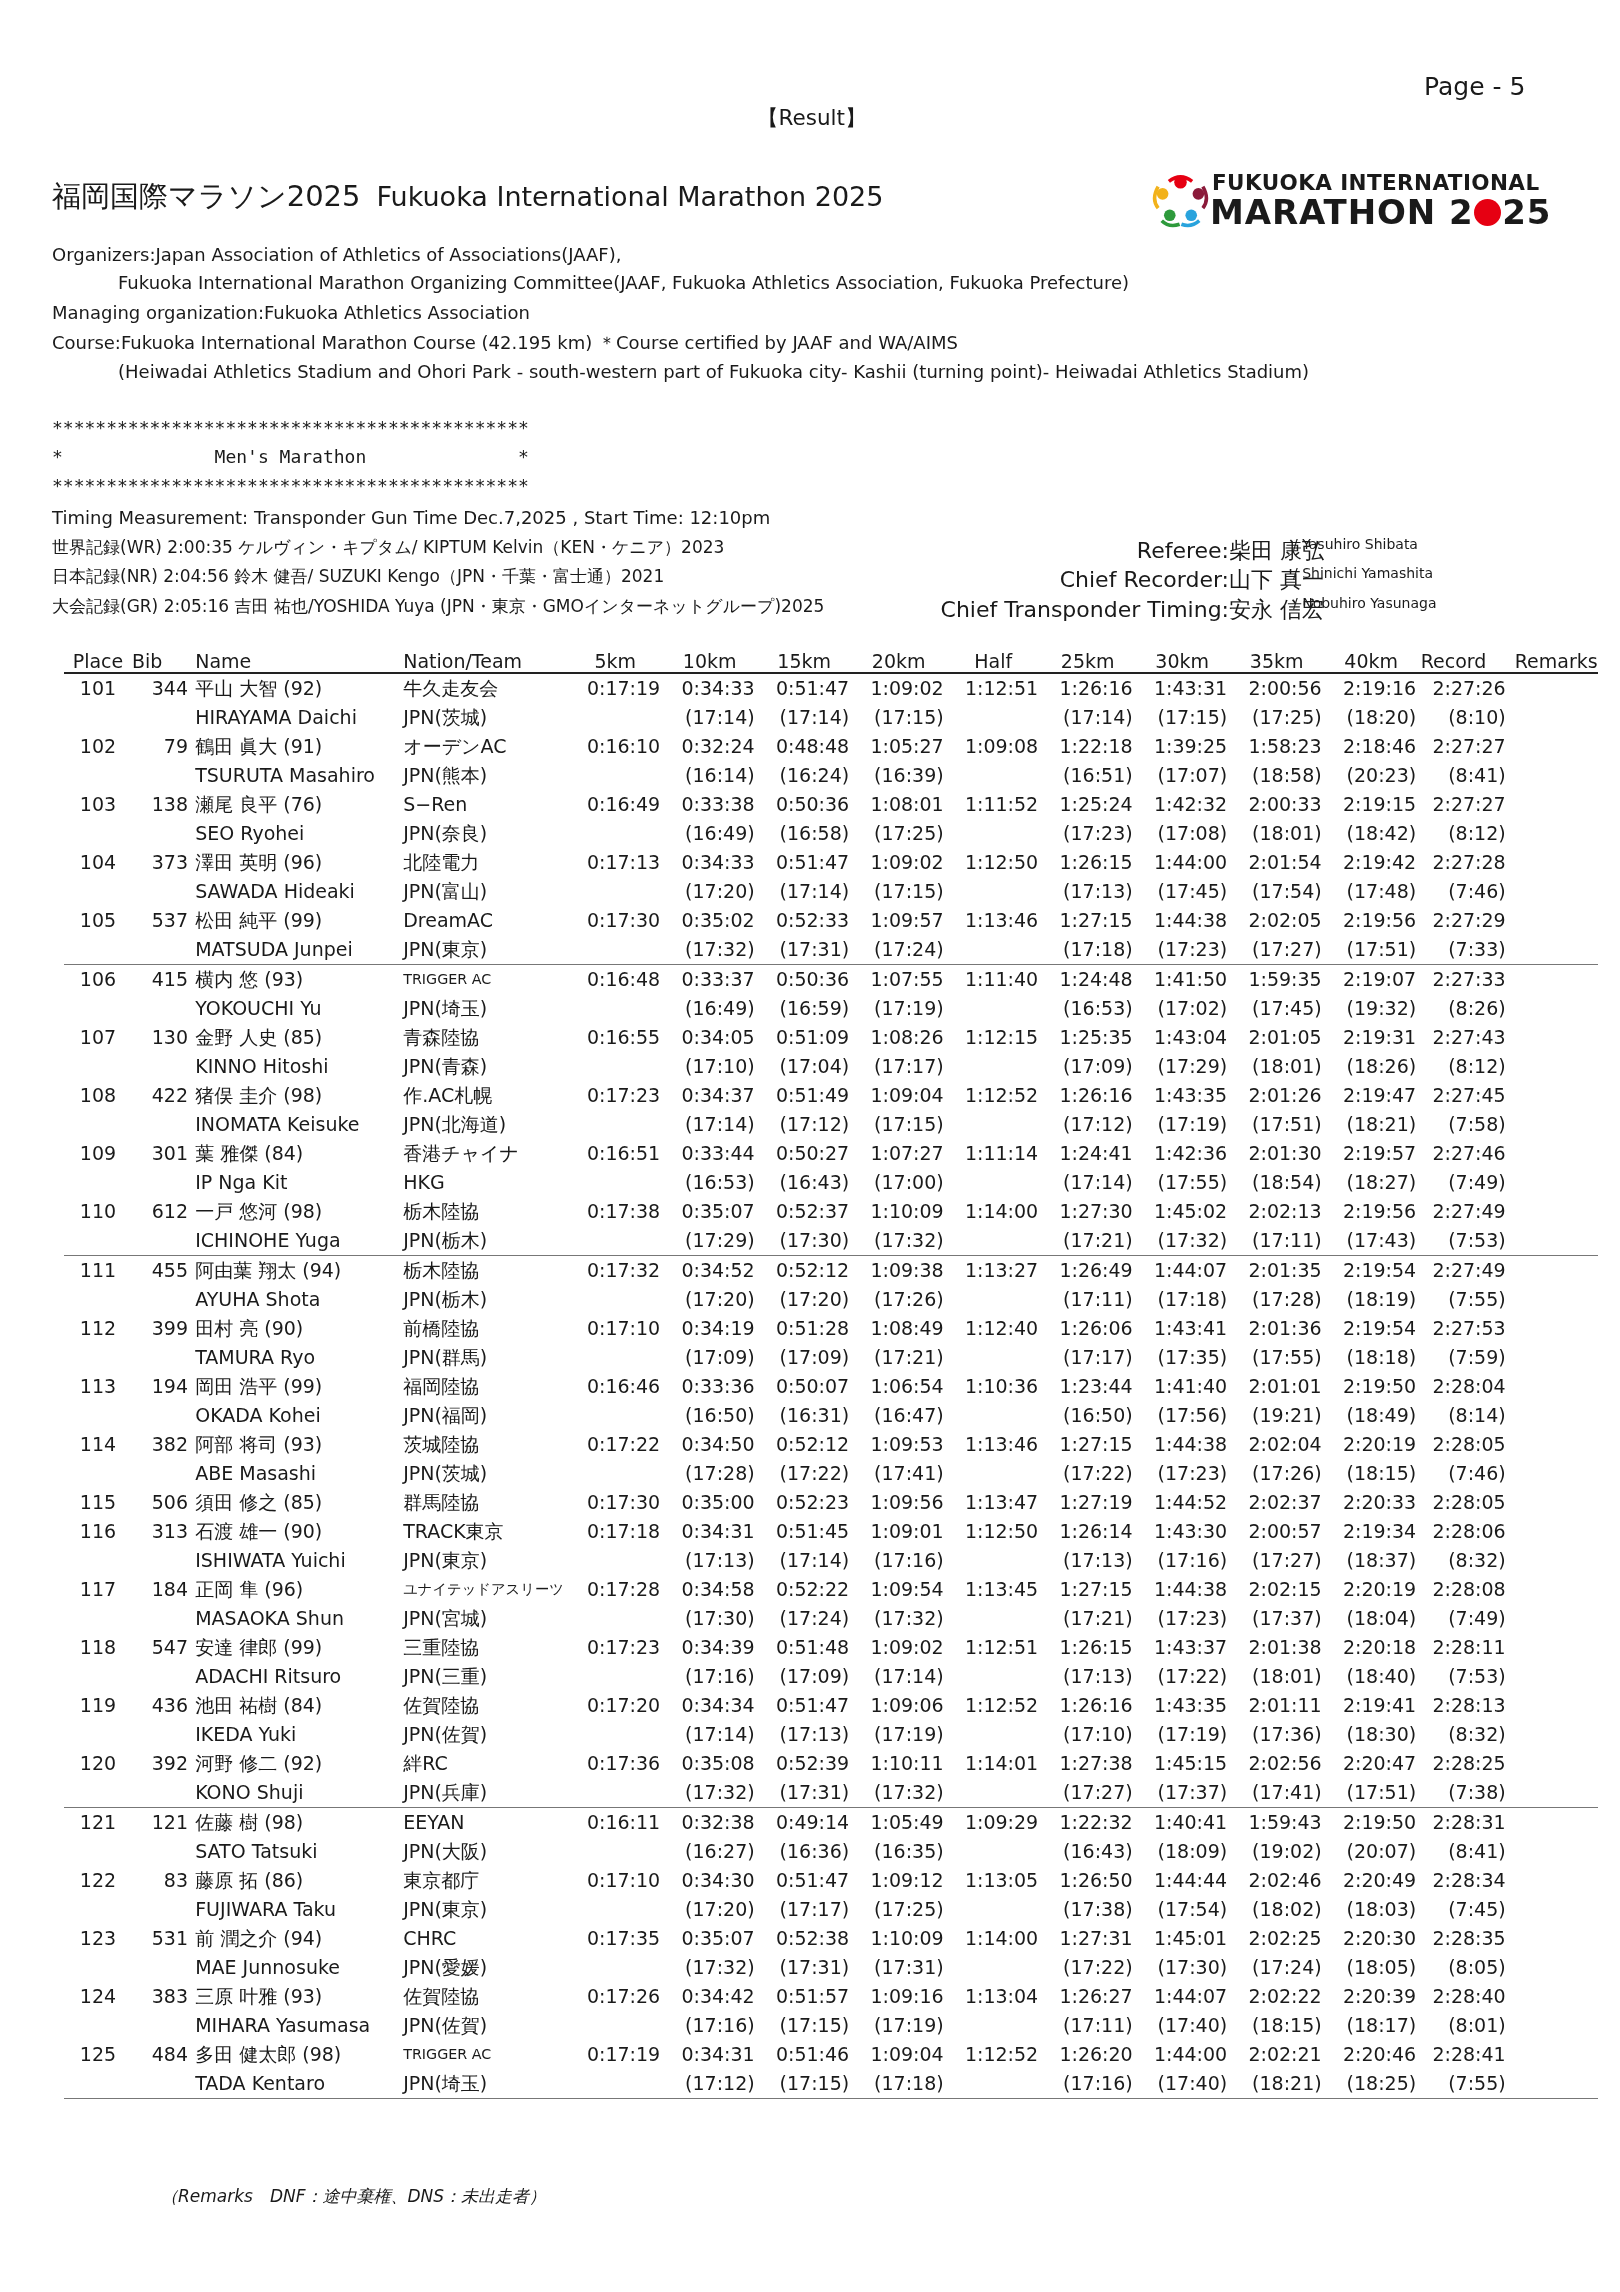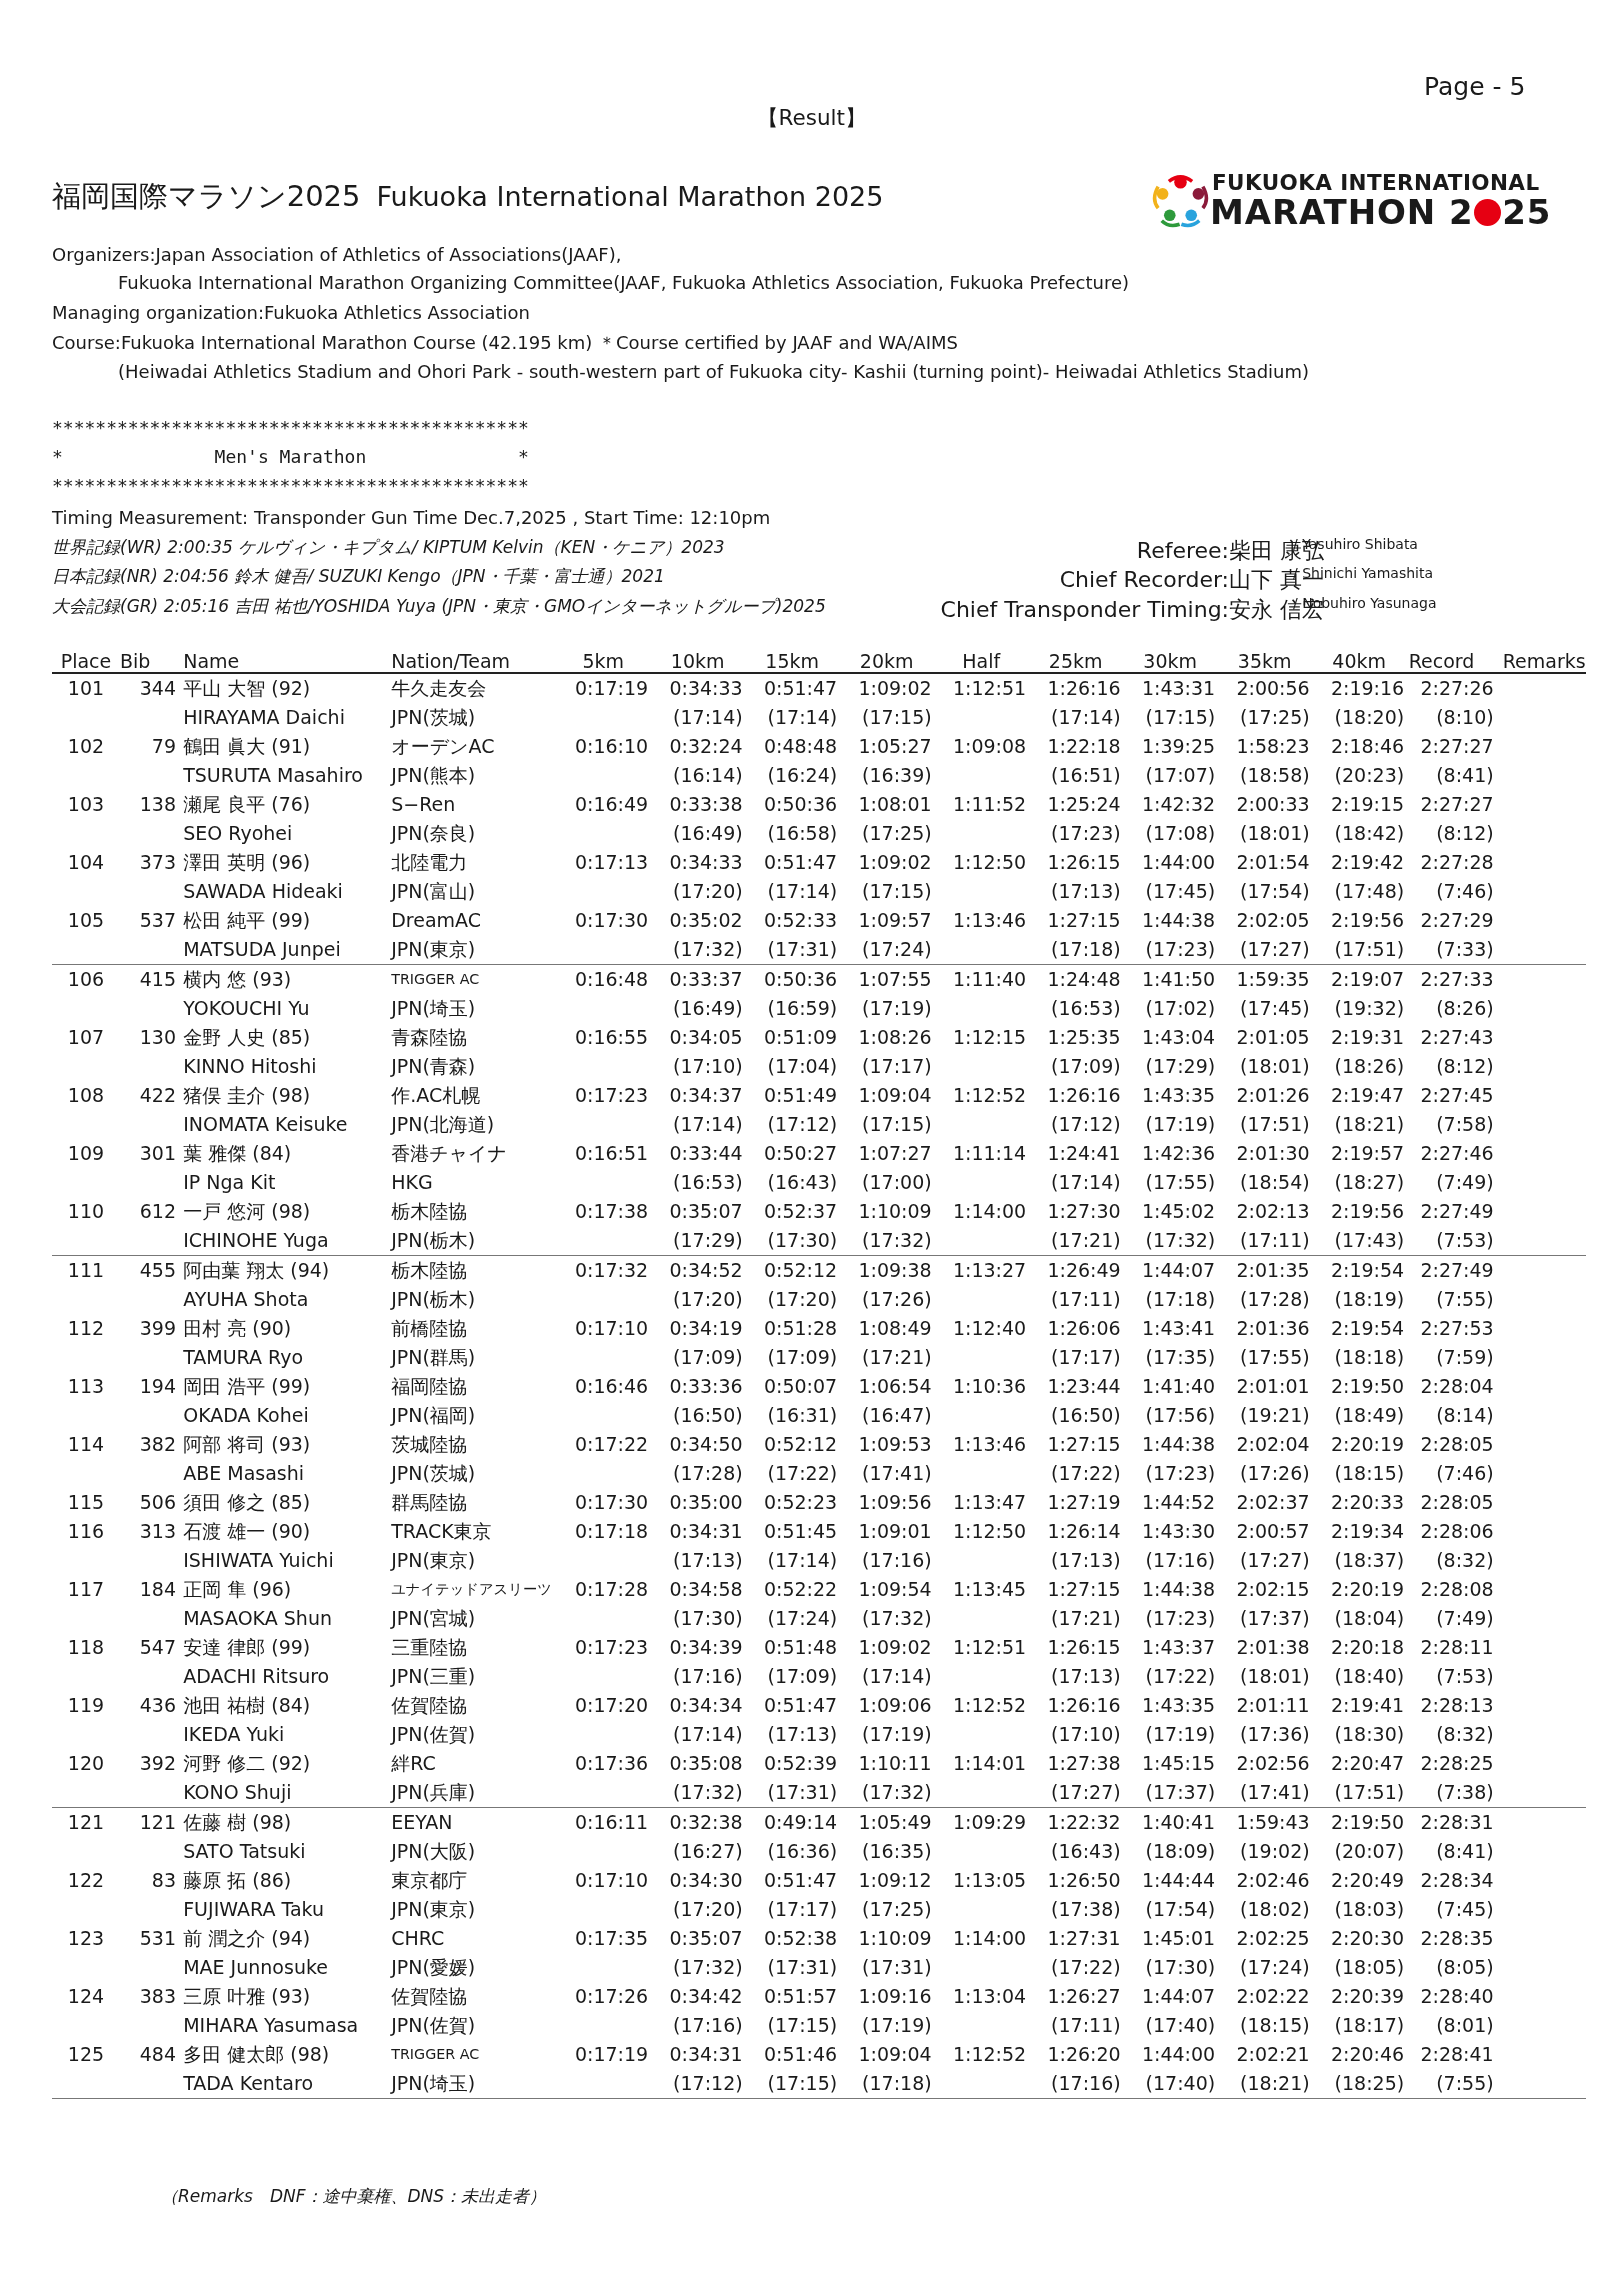--- a/index.html
+++ b/index.html
@@ -11,24 +11,24 @@
   #title { left: 52px; top: 177px; font-size: 29px; }
   #title .en { margin-left: 16px; font-size: 27px; }
   #logo { left: 1151px; top: 170px; width: 421px; height: 63px; }
   #logo .mark { position: absolute; left: 0; top: 3.6px; width: 59px; height: 54px; }
   #logo .t1 { position: absolute; left: 61px; top: 0; font-size: 21.5px; font-weight: bold; letter-spacing: 0.4px; }
   #logo .t2 { position: absolute; left: 59px; top: 21.5px; font-size: 34px; font-weight: bold; letter-spacing: 0.9px; }
   #logo .dot { display:inline-block; width: 27px; height: 27px; border-radius: 50%; background: #e60012; vertical-align: -2.7px; margin: 0 0.9px; }
   .info { left: 52px; font-size: 18px; }
   .info.indent { left: 118px; }
   .mono { font-family: "DejaVu Sans Mono", "Liberation Mono", monospace; font-size: 18px; left: 52px; }
-  .rec { left: 52px; font-size: 17px; font-style: italic; }
+  .rec { left: 52px; font-size: 17px; }
   .official { font-size: 22px; text-align: right; }
   .official-name { font-size: 14px; left: 1334px; }
-  table#results { position: absolute; left: 52px; top: 649px; border-collapse: collapse; font-size: 19px; }
+  table#results { position: absolute; left: 64px; top: 649px; border-collapse: collapse; font-size: 19px; }
   #results th { font-weight: normal; padding: 0; height: 23px; border-bottom: 2.7px solid #222; text-align: left; }
   #results td { padding: 0; height: 29px; line-height: 29px; white-space: nowrap; }
   #results tr.grp-end td { border-bottom: 1.8px solid #777; }
   .c-place { width: 68px; text-align: center !important; }
   .c-bib { width: 56px; text-align: right; padding-right: 3.6px !important; }
   .c-name { width: 208px; padding-left: 3.6px !important; }
   .c-team { width: 167px; }
   .c-t { width: 90px; text-align: right; padding-right: 4.5px !important; }
   .c-half { width: 90px; text-align: right; padding-right: 4.5px !important; }
   .c-rec { width: 85px; text-align: right; padding-right: 9px !important; }

